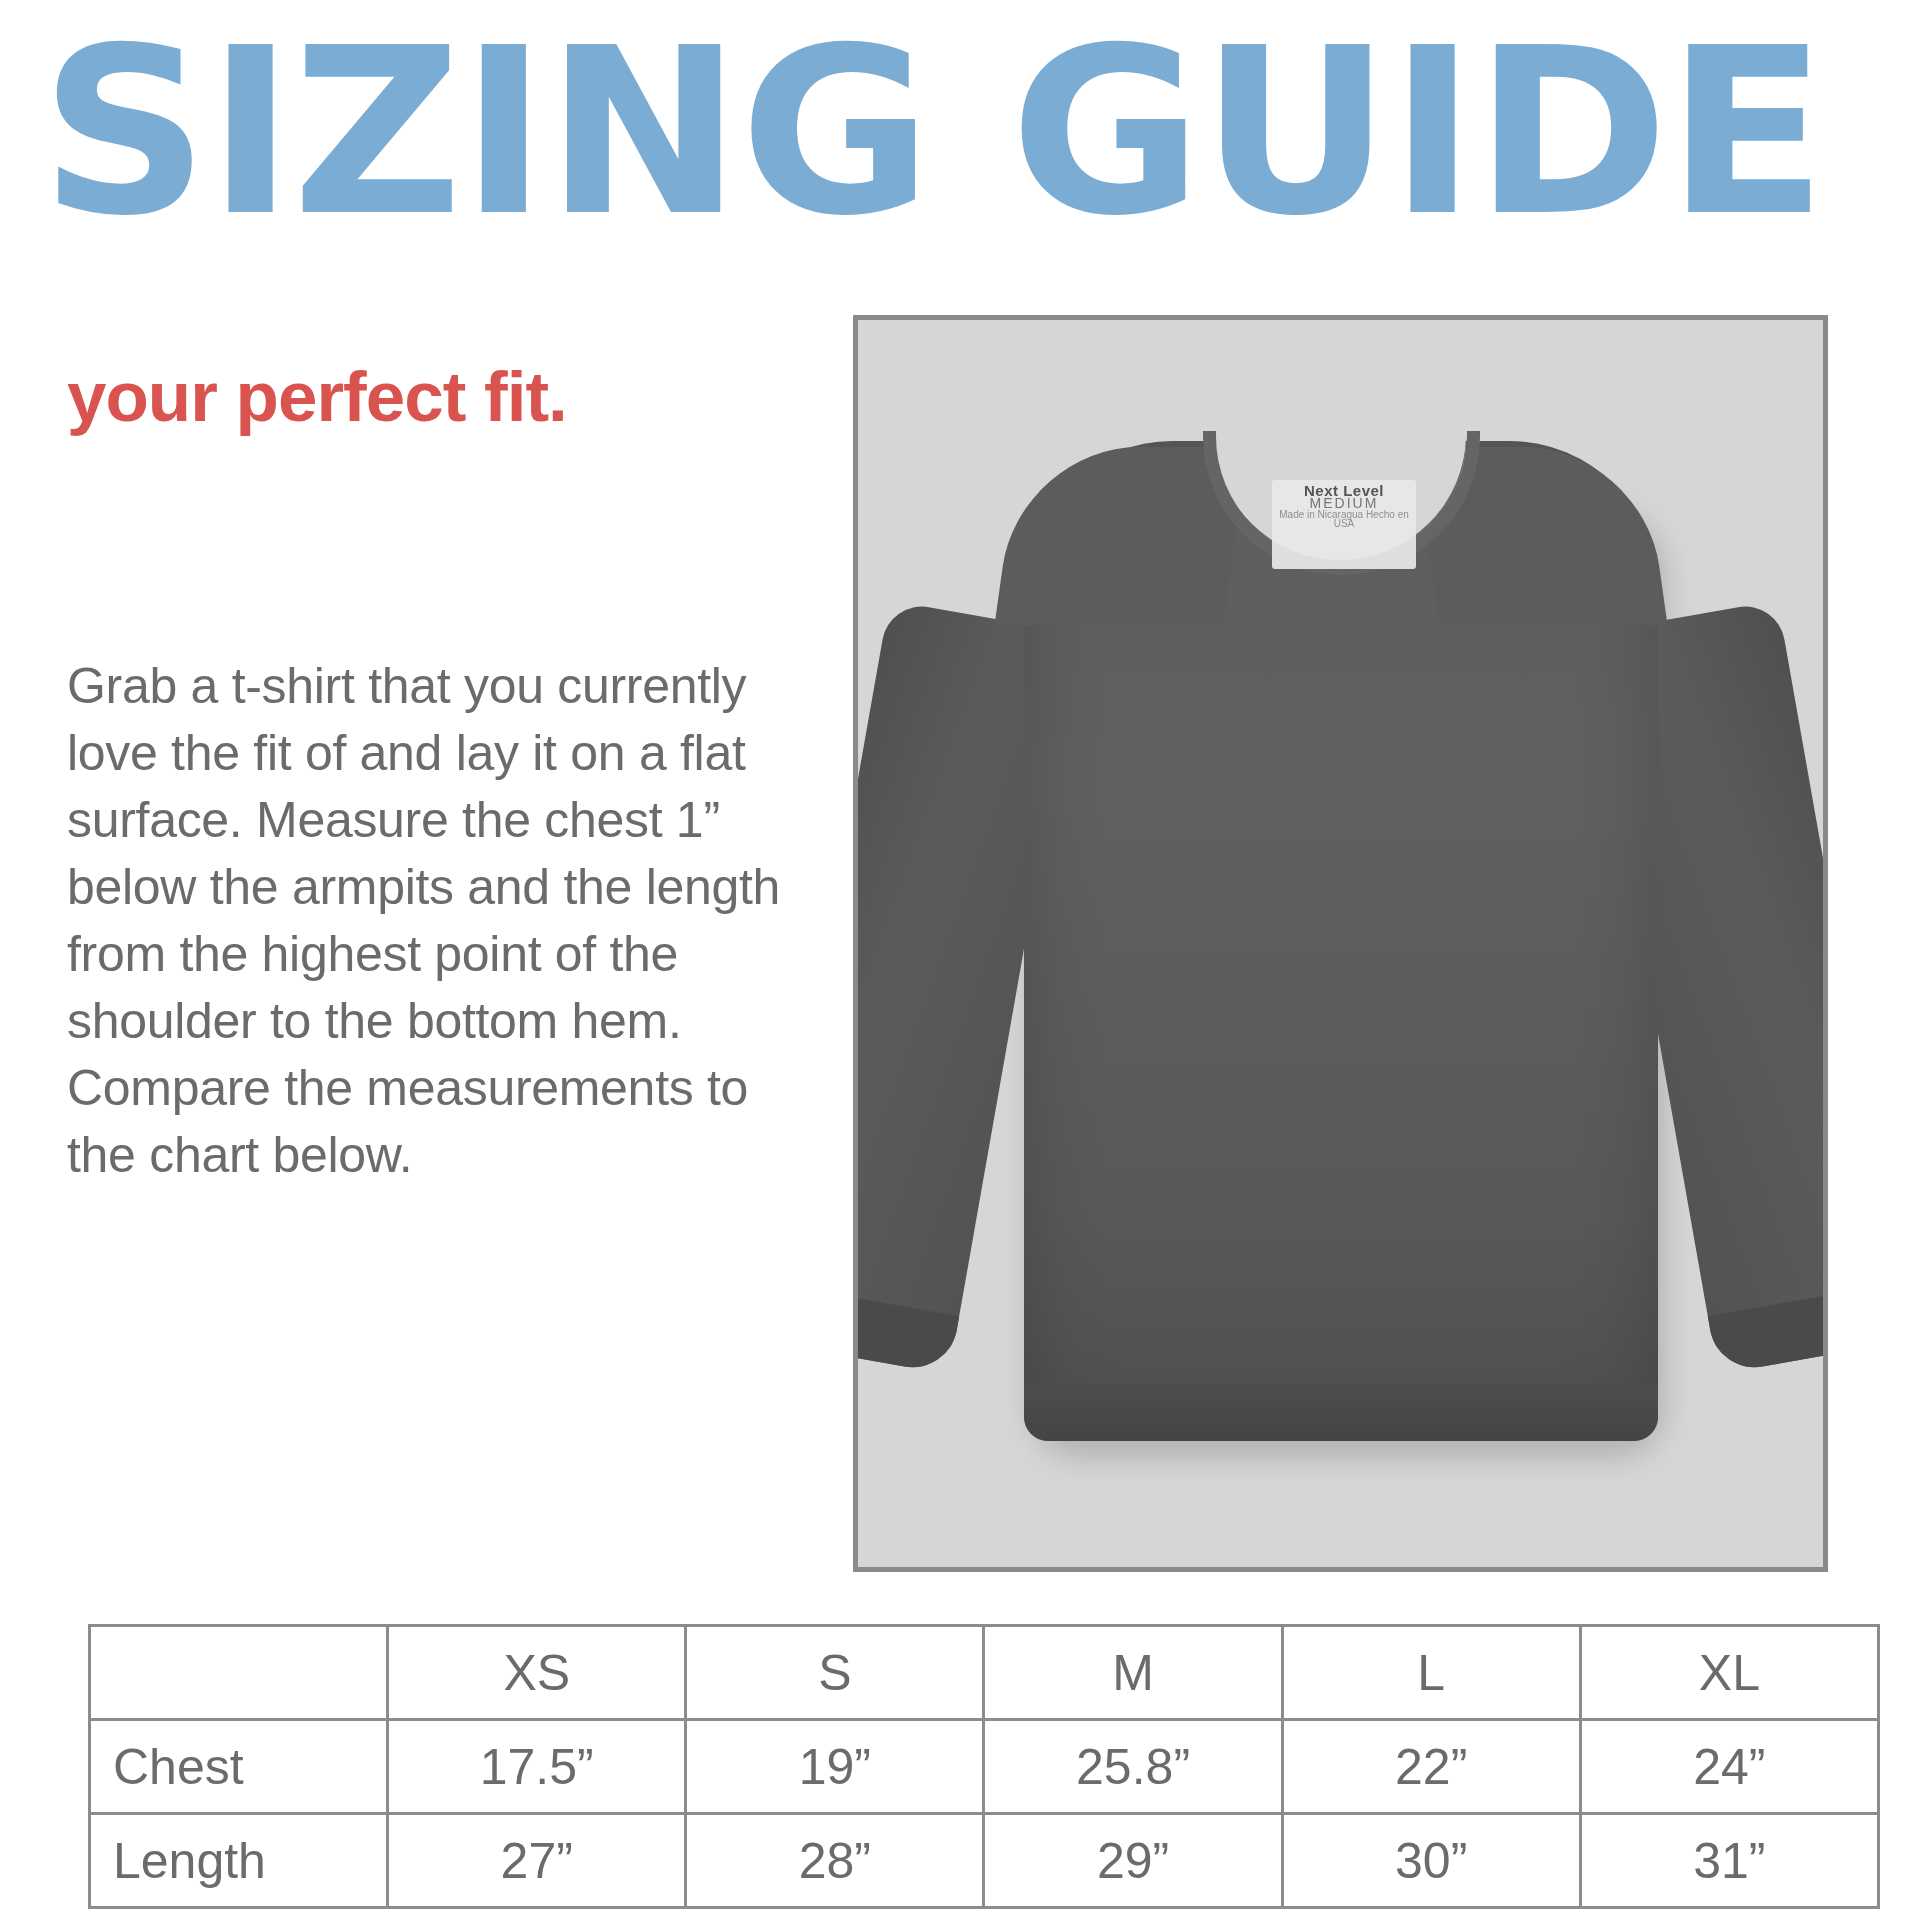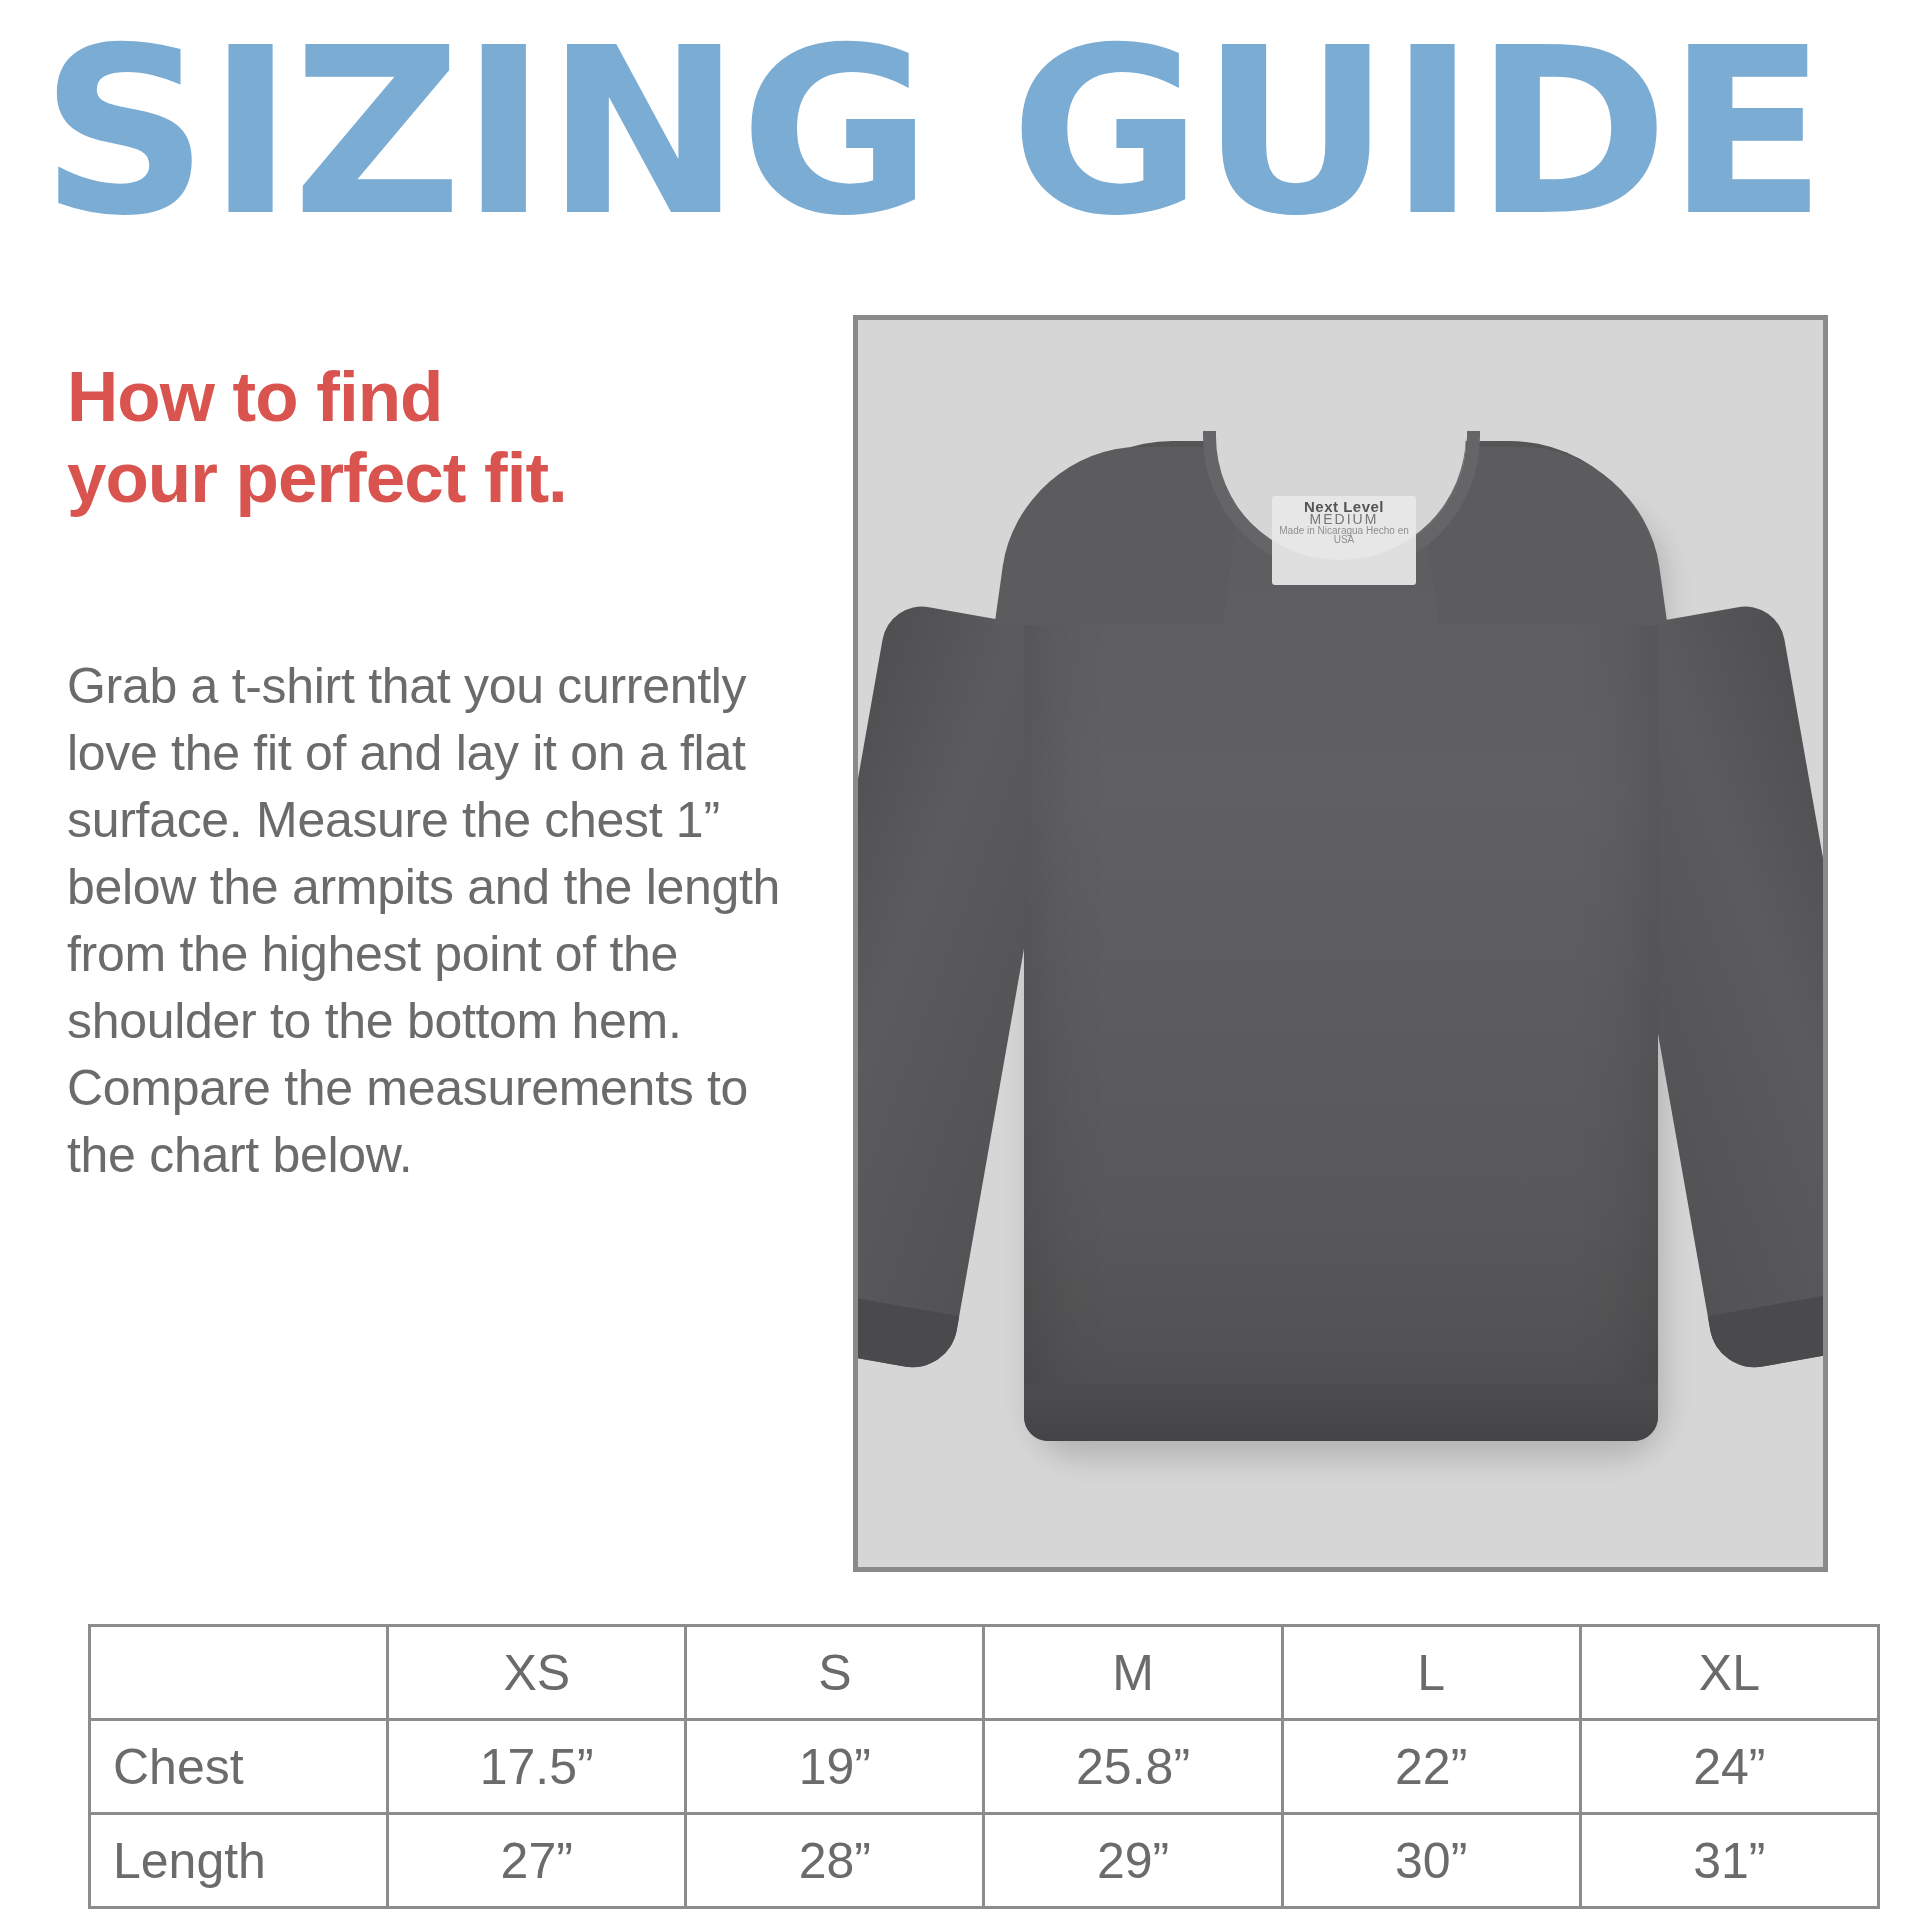--- a/index.html
+++ b/index.html
@@ -167,21 +167,21 @@
     width: 277px;
     height: 144px;
     border-radius: 0 0 144px 144px;
     border: 13px solid #656567;
     border-top: none;
     box-sizing: border-box;
   }
   .neck-label {
     position: absolute;
     left: 414px;
-    top: 176px;
+    top: 160px;
     width: 144px;
     height: 89px;
     background: #e9e9ea;
     border-radius: 3px;
     font-family: "Liberation Sans", sans-serif;
     color: #6d6d6f;
     font-size: 12px;
     line-height: 13px;
     text-align: center;
     padding-top: 4px;
@@ -234,21 +234,20 @@
   .size-table .corner { border-left: 3px solid #8c8c8c; }
 </style>
 </head>
 <body>
 
 <div class="page">
 
   <div class="title">SIZING GUIDE</div>
 
   <div class="subtitle">
-    <div>How to find</div>
     <div>your perfect fit.</div>
   </div>
 
   <div class="body-copy">Grab a t-shirt that you currently love the fit of and lay it on a flat surface. Measure the chest 1” below the armpits and the length from the highest point of the shoulder to the bottom hem. Compare the measurements to the chart below.</div>
 
   <div class="photo-frame">
     <div class="shirt-wrap">
       <div class="shadow shadow-body"></div>
 
       <div class="sleeve sleeve-left">

